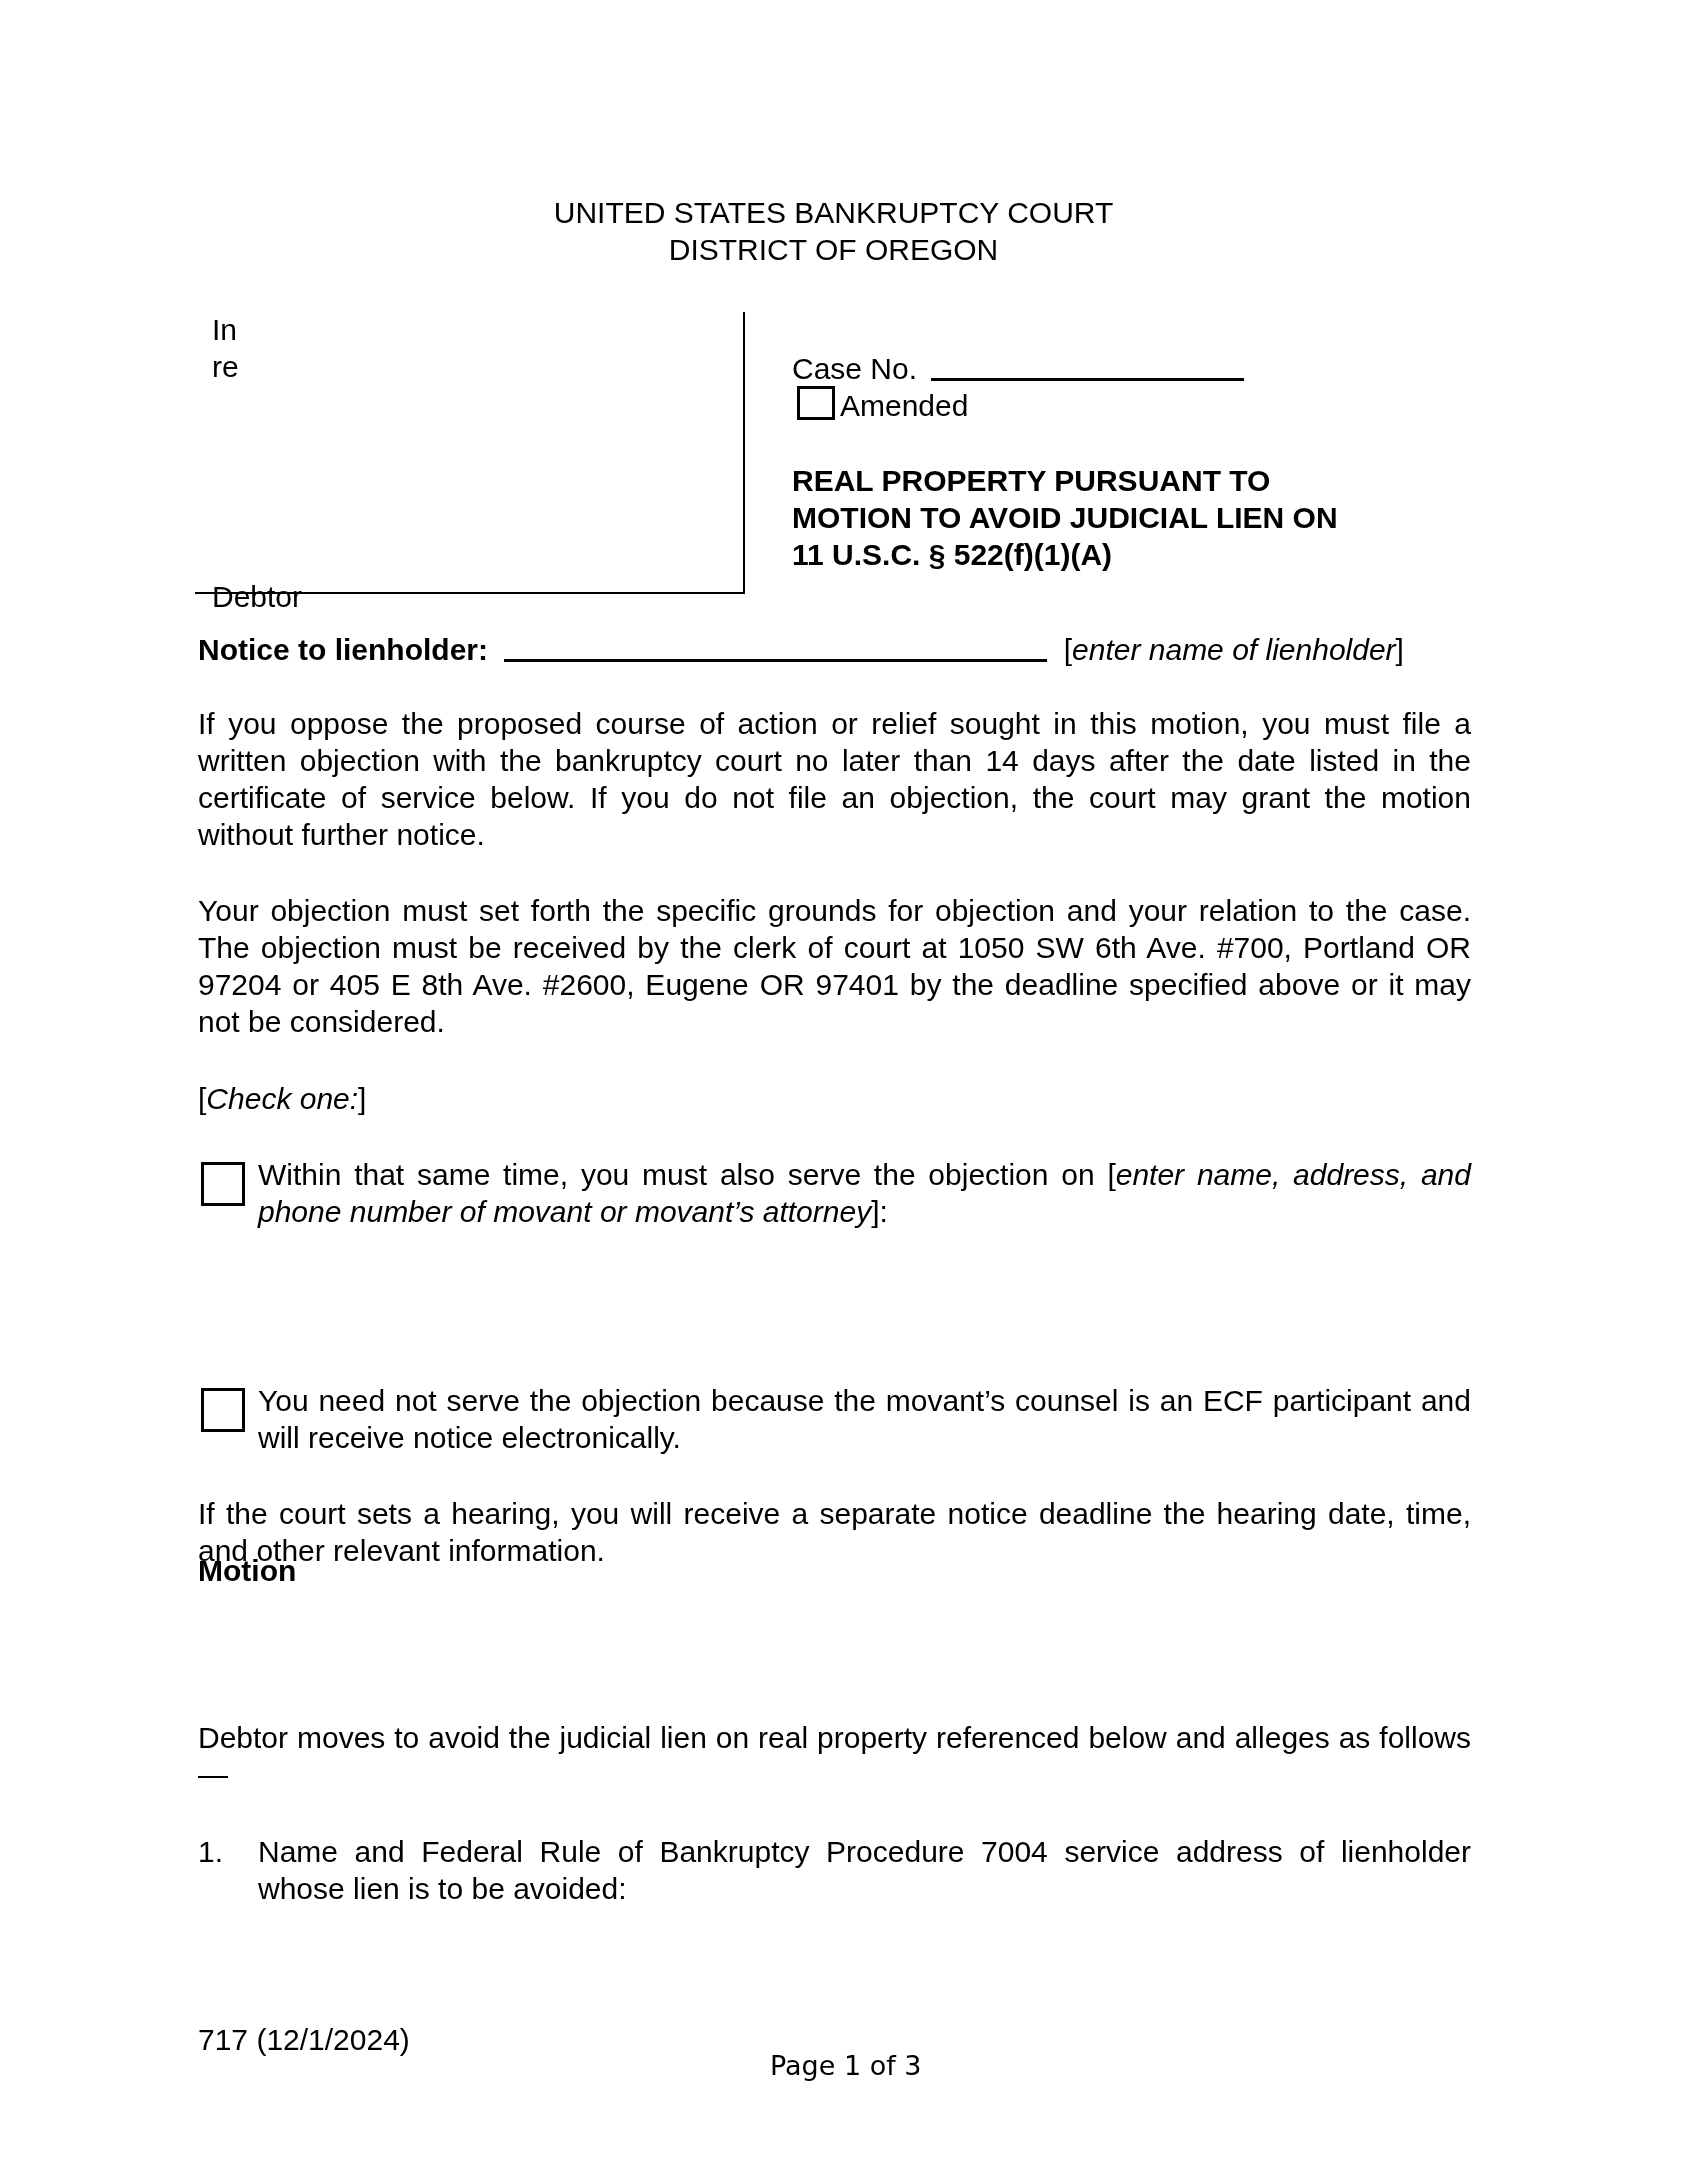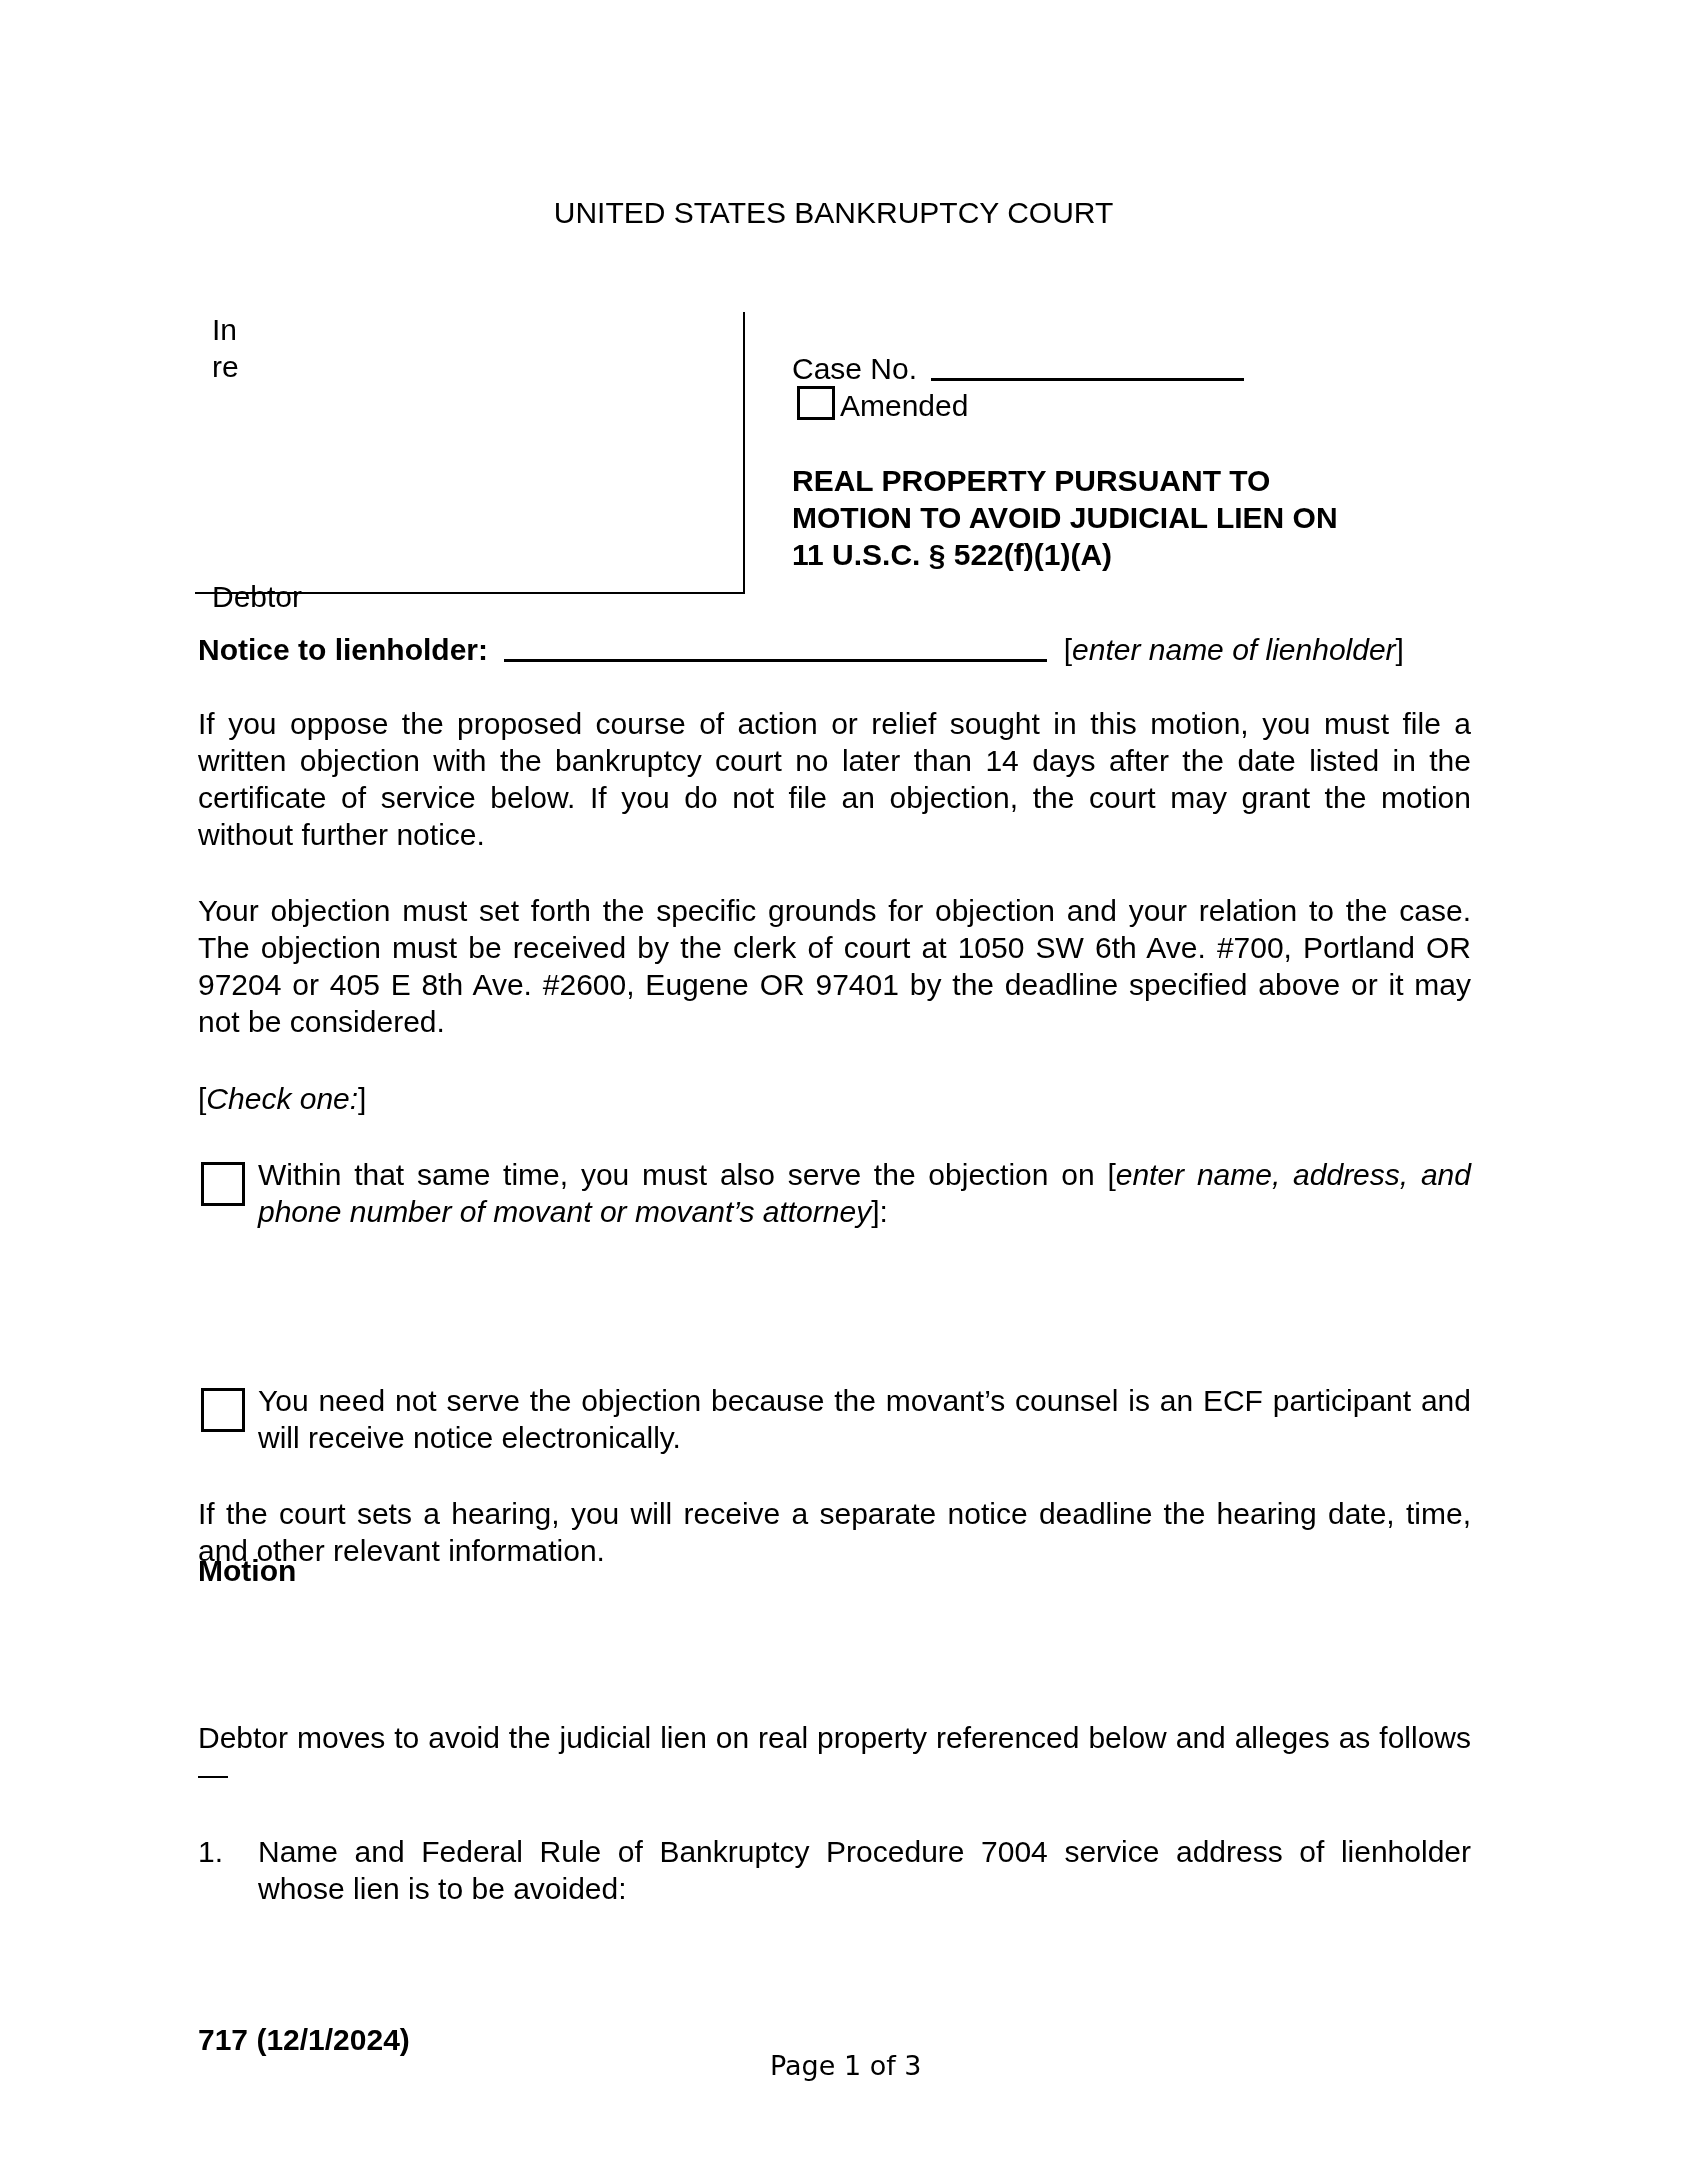--- a/index.html
+++ b/index.html
@@ -13,28 +13,29 @@
   .bold { font-weight: bold; }
   .ital { font-style: italic; }
   .para { position: absolute; left: 198px; width: 1273px; text-align: justify; }
   .checkbox {
     position: absolute; box-sizing: border-box; border: 3px solid #000; background: #fff;
   }
   .blank {
     display: inline-block; border-bottom: 3px solid #000; vertical-align: baseline;
     height: 1px; position: relative; top: 2px;
   }
-  .footer-form { font-family: "Liberation Sans", sans-serif; font-weight: bold; font-size: 30px; }
+  .footer-form { font-family: "Liberation Sans", sans-serif; font-weight: normal; font-size: 30px; }
   .footer-page { font-family: "DejaVu Sans", sans-serif; font-size: 27px; }
 </style>
 </head>
 <body>
 
 <div class="abs center" style="left:0; width:1667px; top:194px;">
   <div>UNITED STATES BANKRUPTCY COURT</div>
+  <div>DISTRICT OF OREGON</div>
 </div>
 
 <div class="abs">
   <div class="abs" style="left:743px; top:312px; width:2px; height:282px; background:#000;"></div>
   <div class="abs" style="left:195px; top:592px; width:549px; height:2px; background:#000;"></div>
 
   <div class="abs" style="left:212px; top:311px;">In re</div>
   <div class="abs" style="left:212px; top:536px;margin-top:42px;">Debtor</div>
 
   <div class="abs" style="left:792px; top:350px; white-space:nowrap;">

